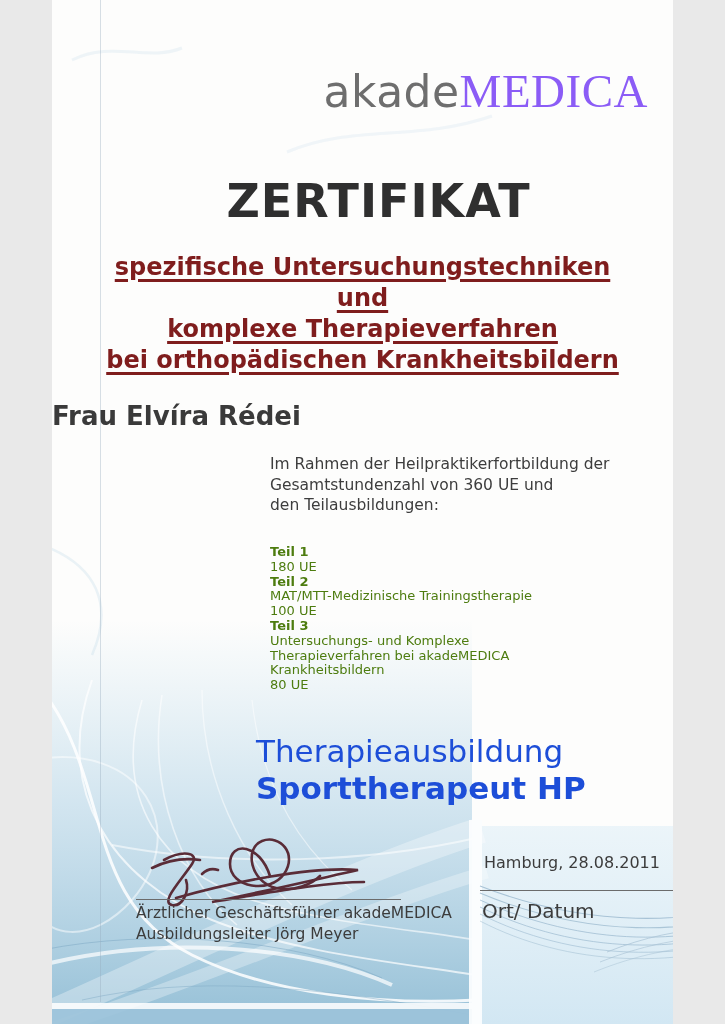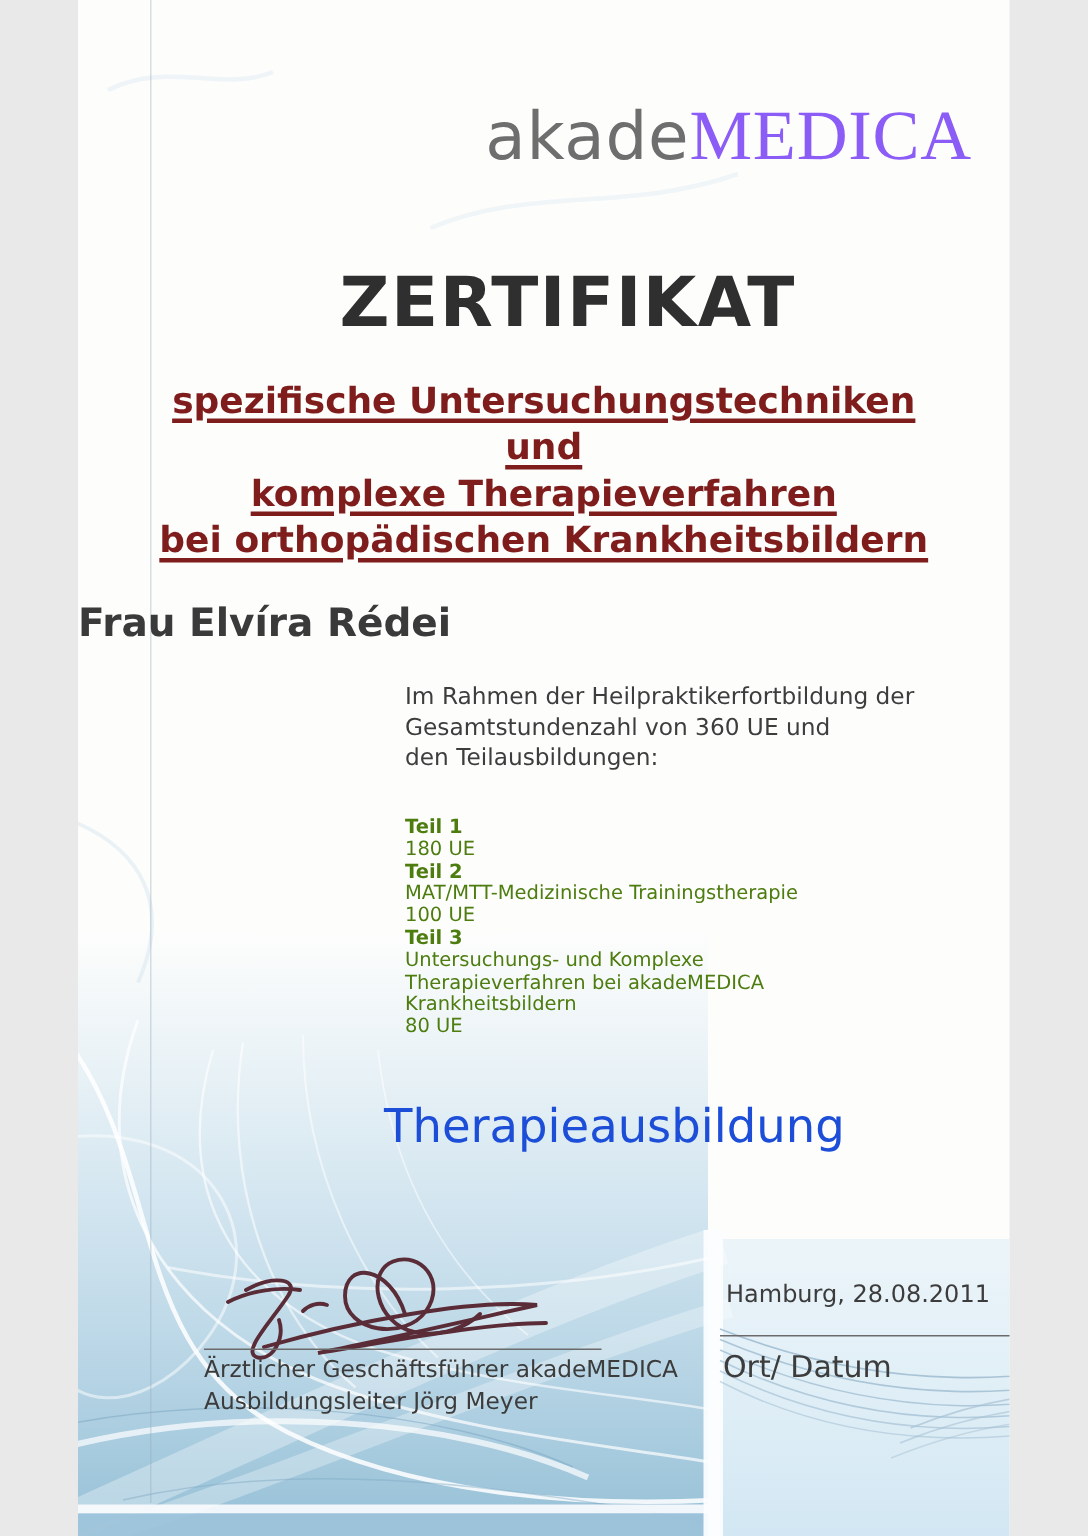--- a/index.html
+++ b/index.html
@@ -140,20 +140,21 @@
       <div>MAT/MTT-Medizinische Trainingstherapie</div>
       <div>100 UE</div>
       <div class="lbl">Teil 3</div>
       <div>Untersuchungs- und Komplexe</div>
       <div>Therapieverfahren bei akadeMEDICA Krankheitsbildern</div>
       <div>80 UE</div>
     </div>
 
     <div class="abs program">
       <div class="p1">Therapieausbildung</div>
+      <div class="p2">Sporttherapeut HP</div>
     </div>
 
     <svg class="abs sig-svg" width="250" height="78" viewBox="0 0 250 78" aria-hidden="true">
       <g stroke="#5a2c37" stroke-width="2.6" fill="none" stroke-linecap="round">
         <path d="M22,30 C40,20 58,22 50,34 C38,52 18,72 30,75 C40,77 48,62 44,50"></path>
         <path d="M10,38 C26,30 44,28 58,30"></path>
         <path d="M128,46 C118,14 88,10 88,34 C88,58 128,64 142,44 C156,24 138,4 120,11 C102,18 108,52 134,58 C152,62 170,54 178,46"></path>
         <path d="M34,68 C90,52 170,36 216,40 C180,48 120,62 70,72 C120,64 180,52 222,52"></path>
         <path d="M60,44 C64,40 70,38 76,40"></path>
       </g>

